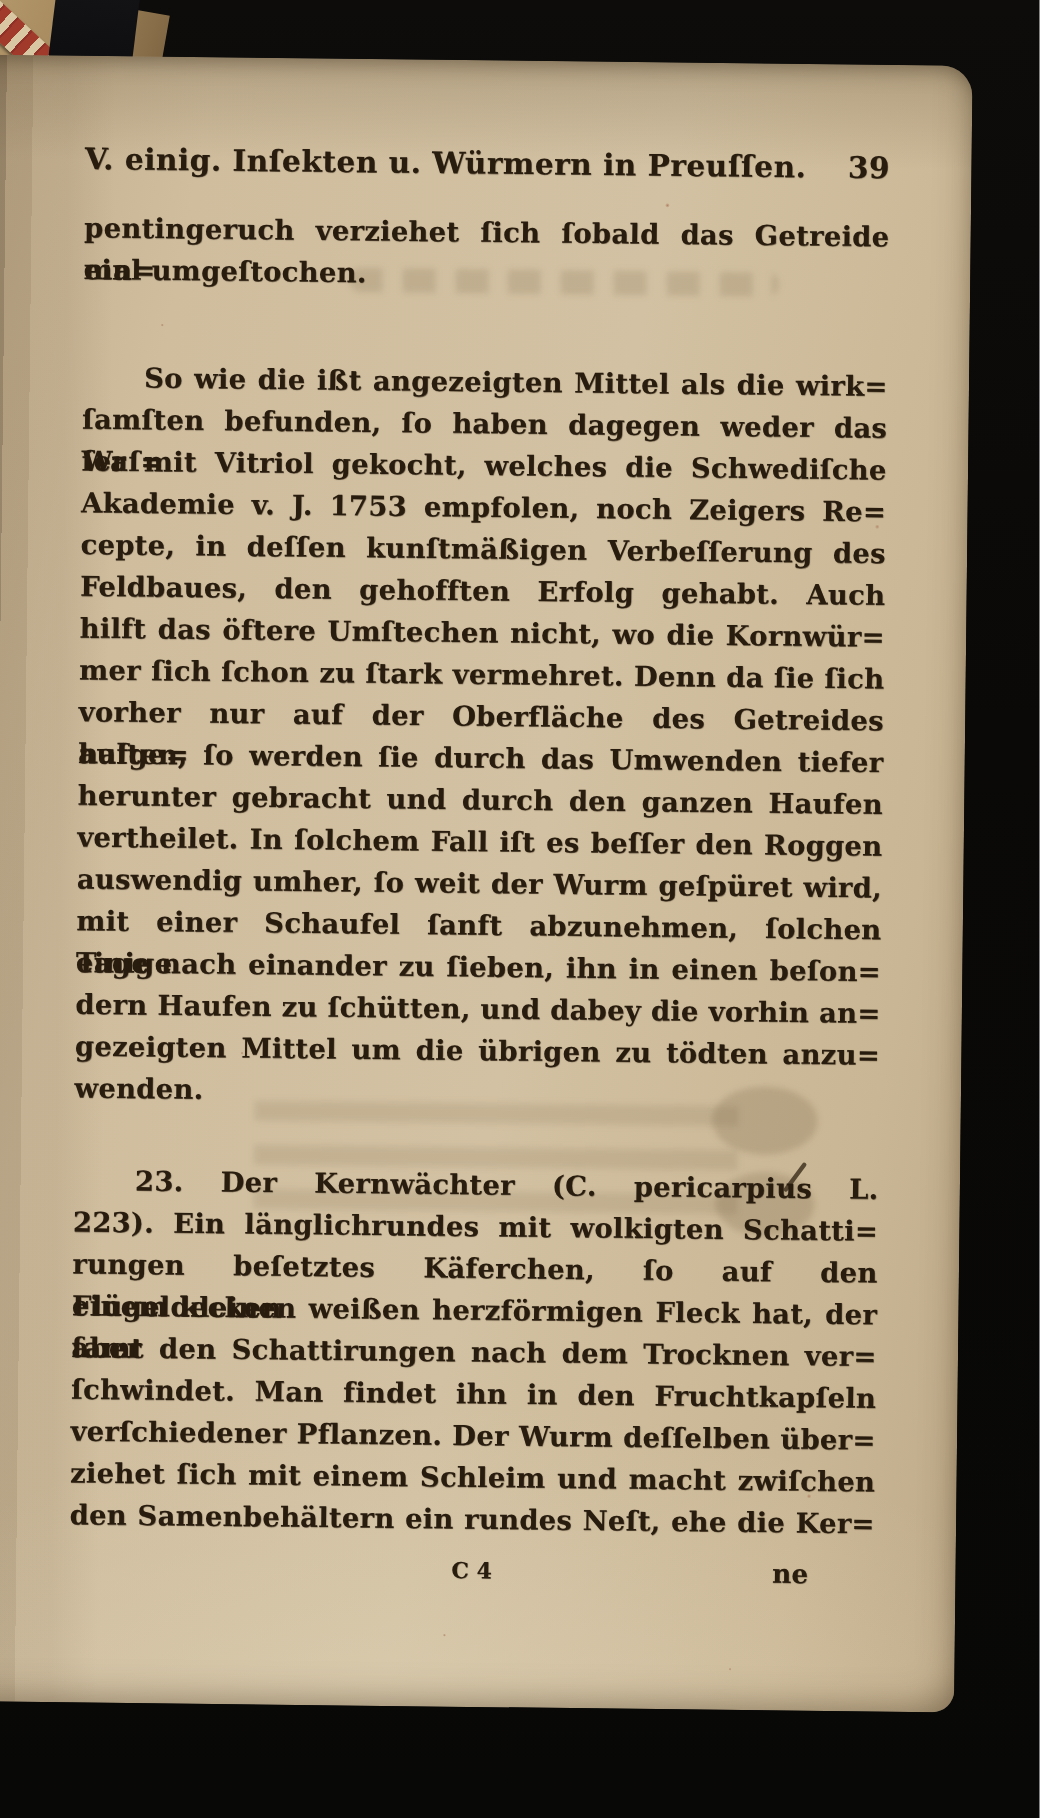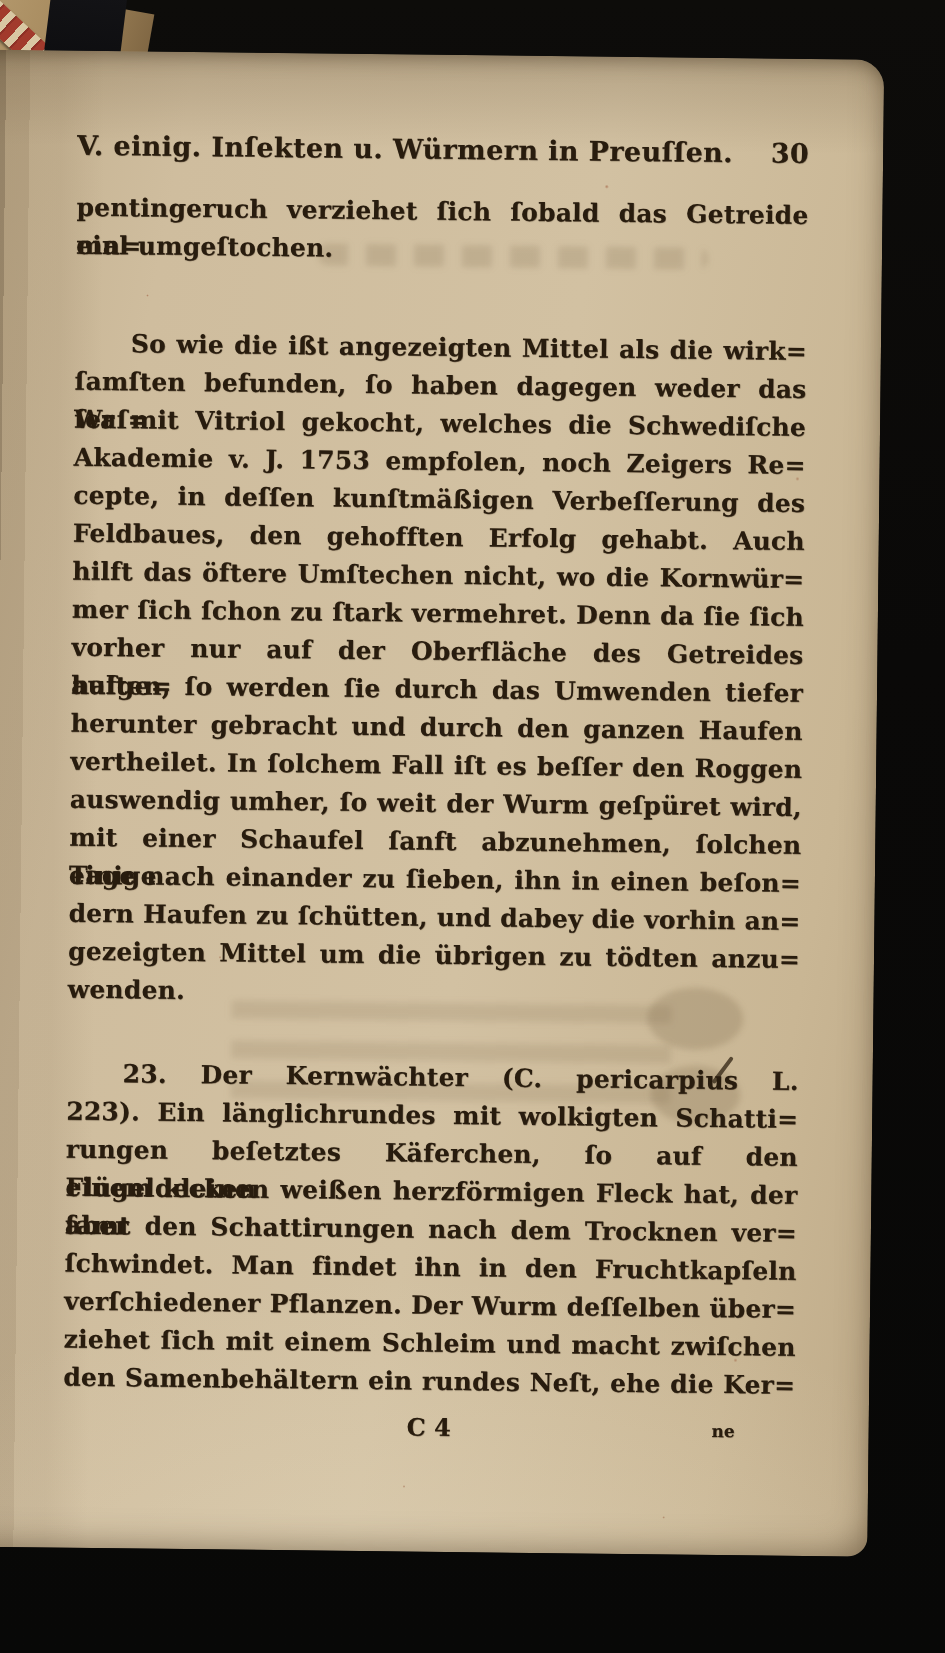--- a/index.html
+++ b/index.html
@@ -74,22 +74,22 @@
   .body-block .para:nth-child(2){margin-top:60px;}
   .body-block .para:nth-child(3){margin-top:46px;}
   .line{
     font-size:25px;font-weight:bold;height:38px;line-height:38px;
     text-align:justify;text-align-last:justify;letter-spacing:.2px;
   }
   .para.indent .line:first-child{padding-left:56px;}
   .line.short{text-align-last:left;}
   .sig-row{position:relative;height:38px;margin-top:8px;font-weight:bold;}
   .sig-mark{position:absolute;left:50%;transform:translateX(-50%);
-    font-size:24px;line-height:38px;}
-  .catchword{position:absolute;right:60px;font-size:17px;line-height:38px;}
+    font-size:20px;line-height:38px;}
+  .catchword{position:absolute;right:60px;font-size:24px;line-height:38px;}
 </style>
 </head>
 <body>
 
 <div class="stage">
 
   <div class="wood-edge"></div>
   <div class="endband"></div>
   <div class="cover-band"></div>
 
@@ -98,21 +98,21 @@
     <div class="ghost ghost-a"></div>
     <div class="ghost ghost-b"></div>
     <div class="ghost ghost-c"></div>
     <div class="ghost ghost-d"></div>
     <div class="ink-mark"></div>
 
     <div class="text-block">
 
       <div class="header-row">
         <span>V. einig. Inſekten u. Würmern in Preuſſen.</span>
-        <span>30</span>
+        <span>39</span>
       </div>
 
       <div class="body-block">
           <div class="para">
             <div class="line">pentingeruch verziehet ſich ſobald das Getreide ein=</div>
             <div class="line short">mal umgeſtochen.</div>
           </div>
           <div class="para indent">
             <div class="line">So wie die ißt angezeigten Mittel als die wirk=</div>
             <div class="line">ſamſten befunden, ſo haben dagegen weder das Waſ=</div>

